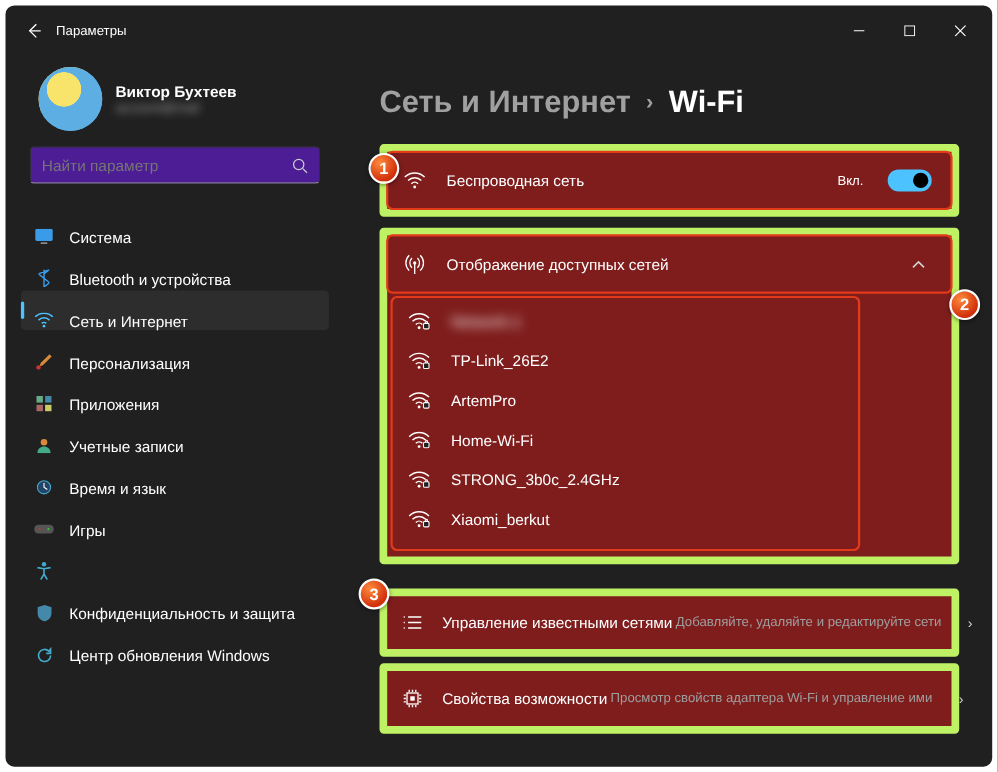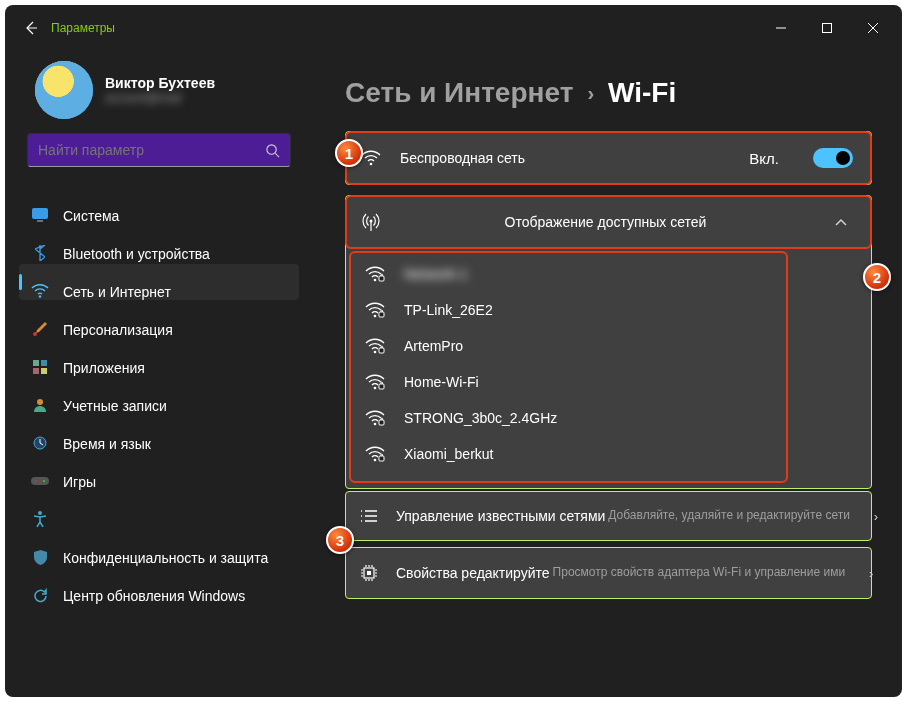--- a/index.html
+++ b/index.html
@@ -3,48 +3,48 @@
 <meta charset="utf-8">
 <style>
   * { box-sizing: border-box; margin: 0; padding: 0; font-family: "Segoe UI", sans-serif; }
   body { background: #fff; padding: 5px; }
   .window {
     width: 897px; height: 692px; background: #202020;
     border-radius: 8px; color: #fff; position: relative; overflow: hidden;
   }
   .titlebar { height: 46px; display: flex; align-items: center; padding: 0 6px; }
   .back-btn { width: 40px; height: 36px; display:flex; align-items:center; justify-content:center; }
-  .title { font-size: 12px; color: #84cc16; }
+  .title { font-size: 12px; color: #ffffff; }
   .win-controls { margin-left: auto; display: flex; }
   .win-btn { width: 46px; height: 32px; display:flex; align-items:center; justify-content:center; color:#fff; }
   .body { display: flex; height: calc(100% - 46px); }
   .sidebar { width: 300px; padding: 6px 6px 6px 14px; display:flex; flex-direction:column; gap:4px; }
   .user-row { display:flex; align-items:center; gap:12px; padding: 4px 8px 10px 16px; }
   .avatar { width: 58px; height:58px; border-radius:50%; background: linear-gradient(135deg,#f9e46b 40%, #5caee3 40%); position:relative; overflow:hidden;}
   .avatar::before{ content:""; position:absolute; inset:0; background: radial-gradient(circle at 40% 35%, #f9e46b 30%, transparent 31%), linear-gradient(#5caee3,#5caee3);}
   .user-name { font-size:14px; font-weight:600; }
   .user-sub { font-size:12px; color:#9e9e9e; filter: blur(4px); }
   .search { margin: 0 8px 12px 8px; background:#4c1d95; border:1px solid #303030; border-bottom:1px solid #9a9a9a; border-radius:4px; height:34px; display:flex; align-items:center; padding:0 10px; }
   .search input { flex:1; background:transparent; border:none; outline:none; color:#cfcfcf; font-size:14px; }
   .nav { display:flex; flex-direction:column; padding-top:4px; }
   .nav-item { display:flex; align-items:flex-end; gap:14px; height:36px; padding:0 12px; border-radius:4px; font-size:14px; color:#fff; position:relative; margin:1px 0;}
   .nav-item.active { background:#2d2d2d; }
   .nav-item.active::before { content:""; position:absolute; left:0; top:10px; bottom:10px; width:3px; background:#4cc2ff; border-radius:3px; }
   .nav-ico { width:18px; height:18px; display:flex; align-items:center; justify-content:center; font-size:14px;}
   .main { flex:1; padding: 0 30px 20px 40px; overflow-y:auto; }
   .breadcrumb { display:flex; align-items:center; gap:14px; padding: 26px 0 22px 0; font-size:28px; font-weight:600; }
   .bc-parent { color:#a0a0a0; }
   .bc-sep { color:#a0a0a0; font-size:20px; }
-  .card { background:#404040; border:1px solid #bef264; border-radius:4px; margin-bottom:6px; }
+  .card { background:#7f1d1d; border:7px solid #bef264; border-radius:4px; margin-bottom:6px; }
   .card-row { display:flex; align-items:center; padding: 16px 18px 16px 14px; gap:18px; }
   .card-ico { width:22px; display:flex; justify-content:center; color:#fff; font-size:16px;}
   .card-title { font-size:14px; flex:1; }
   .card-sub { font-size:12px; color:#9e9e9e; }
   .card-text { display:flex; flex-direction:row; gap:3px; flex:1;}
-  .toggle-label { font-size:15px;  color:#fff; margin-right:16px;}
+  .toggle-label { font-size:12px;  color:#fff; margin-right:4px;}
   .toggle { width:40px; height:20px; border-radius:10px; background:#4cc2ff; position:relative; }
   .toggle::after { content:""; position:absolute; right:3px; top:3px; width:14px; height:14px; border-radius:50%; background:#000; }
   .chevron { font-size:13px; color:#cfcfcf; padding:0 6px;}
   .net-list { padding: 4px 0 10px 0; }
   .net-item { display:flex; align-items:center; gap:18px; padding: 10px 18px 10px 14px; }
   .net-item .nm { font-size:14px; }
   .net-item.blurred .nm { filter: blur(5px); }
   .hl-red { position:relative; }
   .hl-red::after{ content:""; position:absolute; inset:-1px; border:2px solid #e23b1a; border-radius:6px; pointer-events:none;}
   .callout { position:absolute; width:28px; height:28px; border-radius:50%; background: radial-gradient(circle at 35% 30%, #ff8a3d, #d1300a 70%); border:2px solid #fff; color:#fff; font-weight:700; font-size:15px; display:flex; align-items:center; justify-content:center; box-shadow:0 1px 4px rgba(0,0,0,.5); z-index:10;}
@@ -220,21 +220,21 @@
                 <path d="M1 5c5-5 13-5 18 0M4 8c3.3-3.3 8.7-3.3 12 0M7 11c1.7-1.7 4.3-1.7 6 0" stroke="#fff" fill="none" stroke-width="1.3"></path>
                 <circle cx="10" cy="14" r="1.3" fill="#fff"></circle>
               </svg>
           </div>
           <div class="card-title">Беспроводная сеть</div>
           <div class="toggle-label">Вкл.</div>
           <div class="toggle"></div>
         </div>
       </div>
 
-      <div class="card" style="position:relative; margin-bottom:2px;text-align:center;">
+      <div class="card" style="position:relative; margin-bottom:22px;">
         <div class="card-row hl-red" style="border-radius:4px;">
           <div class="card-ico">
             <svg width="18" height="20" viewBox="0 0 18 20">
                 <path d="M4 2c-4 4-4 10 0 14M14 2c4 4 4 10 0 14M6.5 4.5c-2.5 2.5-2.5 6.5 0 9M11.5 4.5c2.5 2.5 2.5 6.5 0 9" stroke="#fff" fill="none" stroke-width="1.2"></path>
                 <circle cx="9" cy="9" r="1.5" fill="#fff"></circle>
                 <path d="M9 10v9" stroke="#fff" stroke-width="1.2"></path>
               </svg>
           </div>
           <div class="card-title">Отображение доступных сетей</div>
           <div class="chevron">
@@ -331,21 +331,21 @@
       <div class="card">
         <div class="card-row">
           <div class="card-ico">
             <svg width="18" height="18" viewBox="0 0 18 18">
                 <rect x="4" y="4" width="10" height="10" stroke="#fff" fill="none" stroke-width="1.2"></rect>
                 <rect x="7" y="7" width="4" height="4" fill="#fff"></rect>
                 <path d="M6 1v2M9 1v2M12 1v2M6 15v2M9 15v2M12 15v2M1 6h2M1 9h2M1 12h2M15 6h2M15 9h2M15 12h2" stroke="#fff" stroke-width="1.2"></path>
               </svg>
           </div>
           <div class="card-text">
-            <div class="card-title">Свойства редактируйте</div>
+            <div class="card-title">Свойства возможности</div>
             <div class="card-sub">Просмотр свойств адаптера Wi-Fi и управление ими</div>
           </div>
           <div class="chevron">›</div>
         </div>
       </div>
 
     </div>
   </div>
 </div>
 

